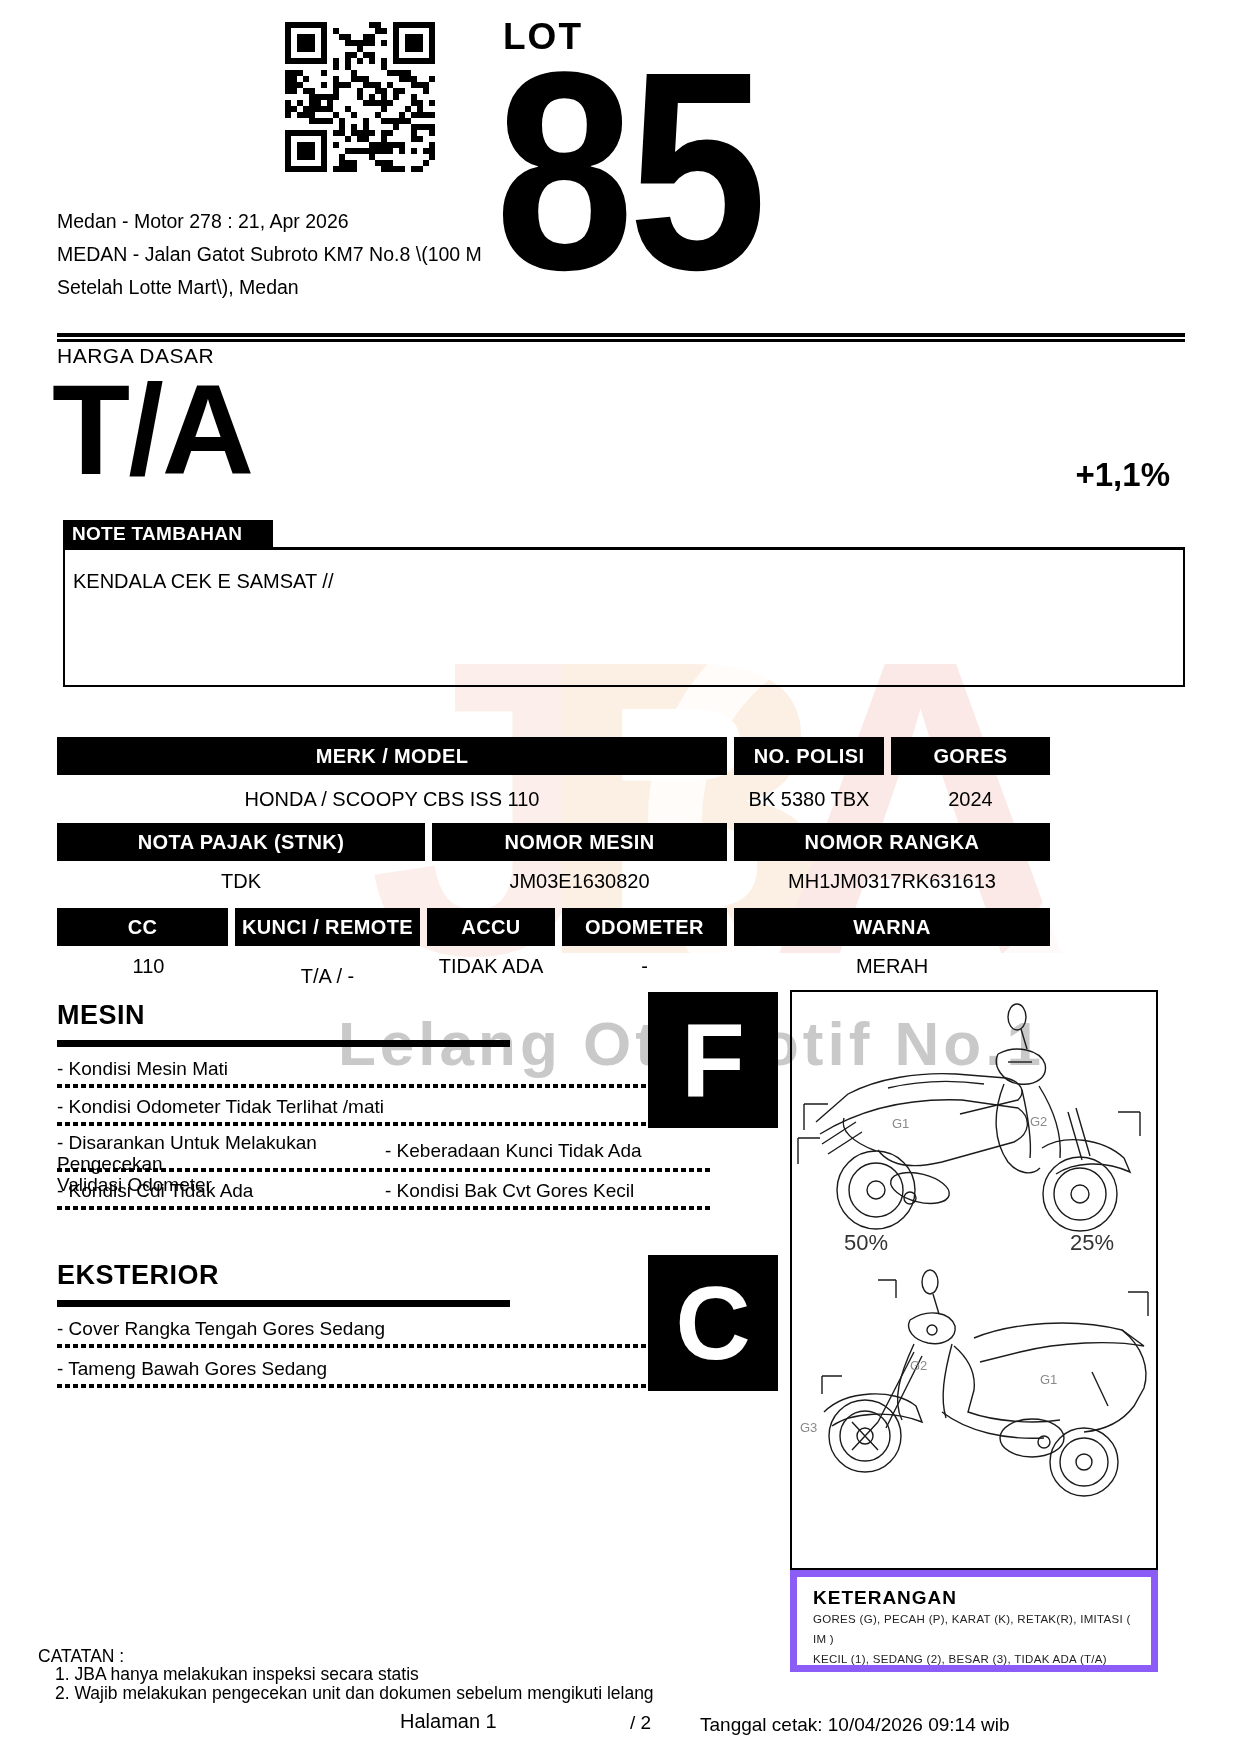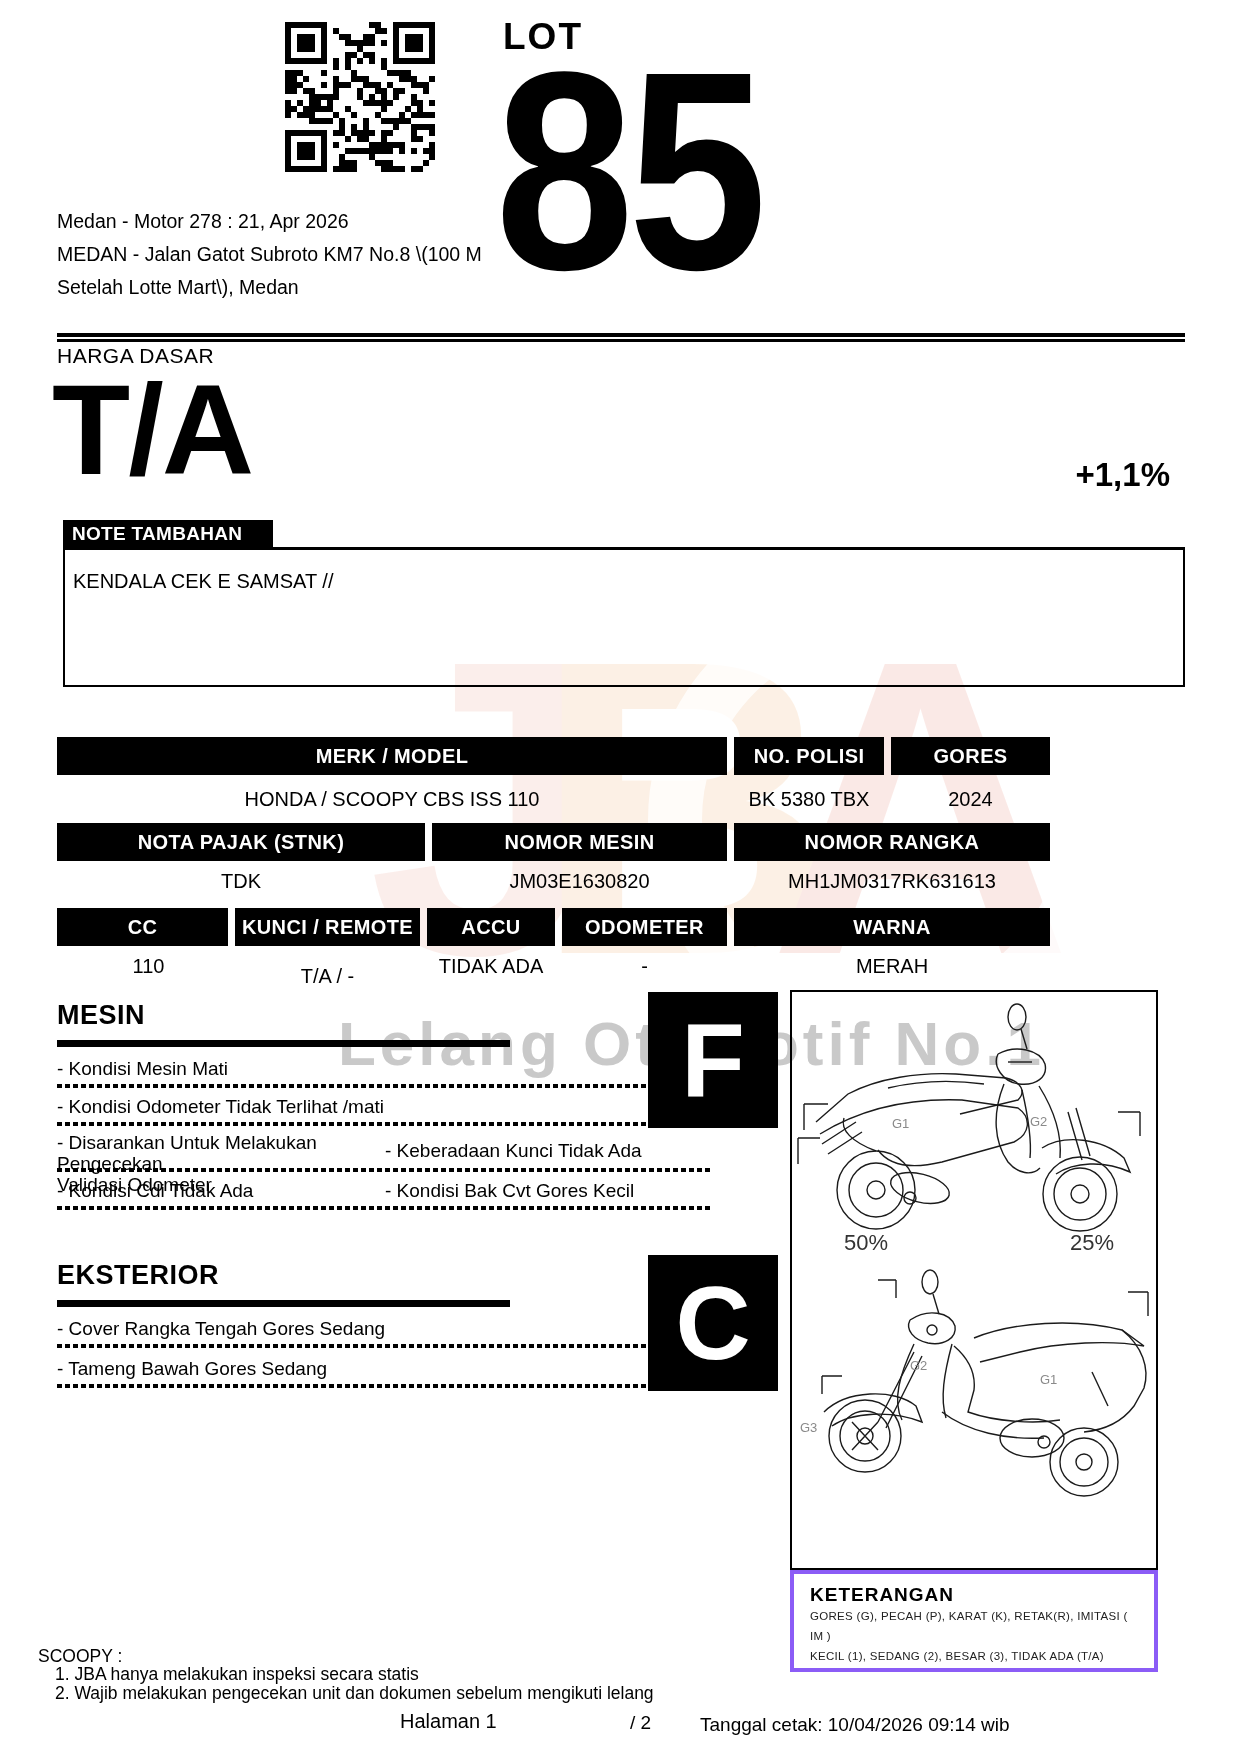--- a/index.html
+++ b/index.html
@@ -49,21 +49,21 @@
   
   .sec-title{font-size:27px;font-weight:700;letter-spacing:.5px;}
   .rule{height:7px;background:#000;}
   .dot{height:4px;background-image:repeating-linear-gradient(90deg,#000 0,#000 5px,transparent 5px,transparent 8px);}
   .item{font-size:19px;line-height:21px;white-space:pre-line;}
   .grade{width:130px;height:136px;background:#000;color:#fff;display:flex;align-items:center;
     justify-content:center;font-size:104px;font-weight:700;}
 
   
   .diagram-box{left:790px;top:990px;width:368px;height:580px;border:2px solid #000;box-sizing:border-box;}
-  .keterangan-box{left:790px;top:1570px;width:368px;height:102px;border:4px solid #8b5cf6;box-sizing:border-box;
+  .keterangan-box{left:790px;top:1570px;width:368px;height:102px;border:7px solid #8b5cf6;box-sizing:border-box;
     padding:10px 16px;}
   .ket-title{font-size:19px;font-weight:700;letter-spacing:1px;}
   .ket-line{font-size:11.5px;color:#222;letter-spacing:.3px;line-height:20px;}
 
   
   .catatan-label{left:38px;top:1646px;font-size:17.5px;}
   .catatan-item{font-size:17.5px;line-height:19px;}
   .page-num{left:400px;top:1710px;font-size:20px;}
   .page-total{left:630px;top:1712px;font-size:19px;}
   .printed{left:700px;top:1714px;width:400px;font-size:19px;}
@@ -516,20 +516,20 @@
       <text x="248" y="392" font-size="13" fill="#8a8a8a">G1</text>
     </svg>
   </div>
 
   <div class="abs keterangan-box">
     <div class="ket-title">KETERANGAN</div>
     <div class="ket-line">GORES (G), PECAH (P), KARAT (K), RETAK(R), IMITASI ( IM )</div>
     <div class="ket-line">KECIL (1), SEDANG (2), BESAR (3), TIDAK ADA (T/A)</div>
   </div>
 
-  <div class="abs catatan-label">SCOOPY :</div>
+  <div class="abs catatan-label">CATATAN :</div>
   <div class="abs catatan-item" style="left:55px;top:1665px">1. JBA hanya melakukan inspeksi secara statis</div>
   <div class="abs catatan-item" style="left:55px;top:1684px">2. Wajib melakukan pengecekan unit dan dokumen sebelum mengikuti lelang</div>
   <div class="abs page-num">Halaman 1</div>
   <div class="abs page-total">/ 2</div>
   <div class="abs printed">Tanggal cetak: 10/04/2026 09:14 wib</div>
 
 </div>
 
 </body></html>

